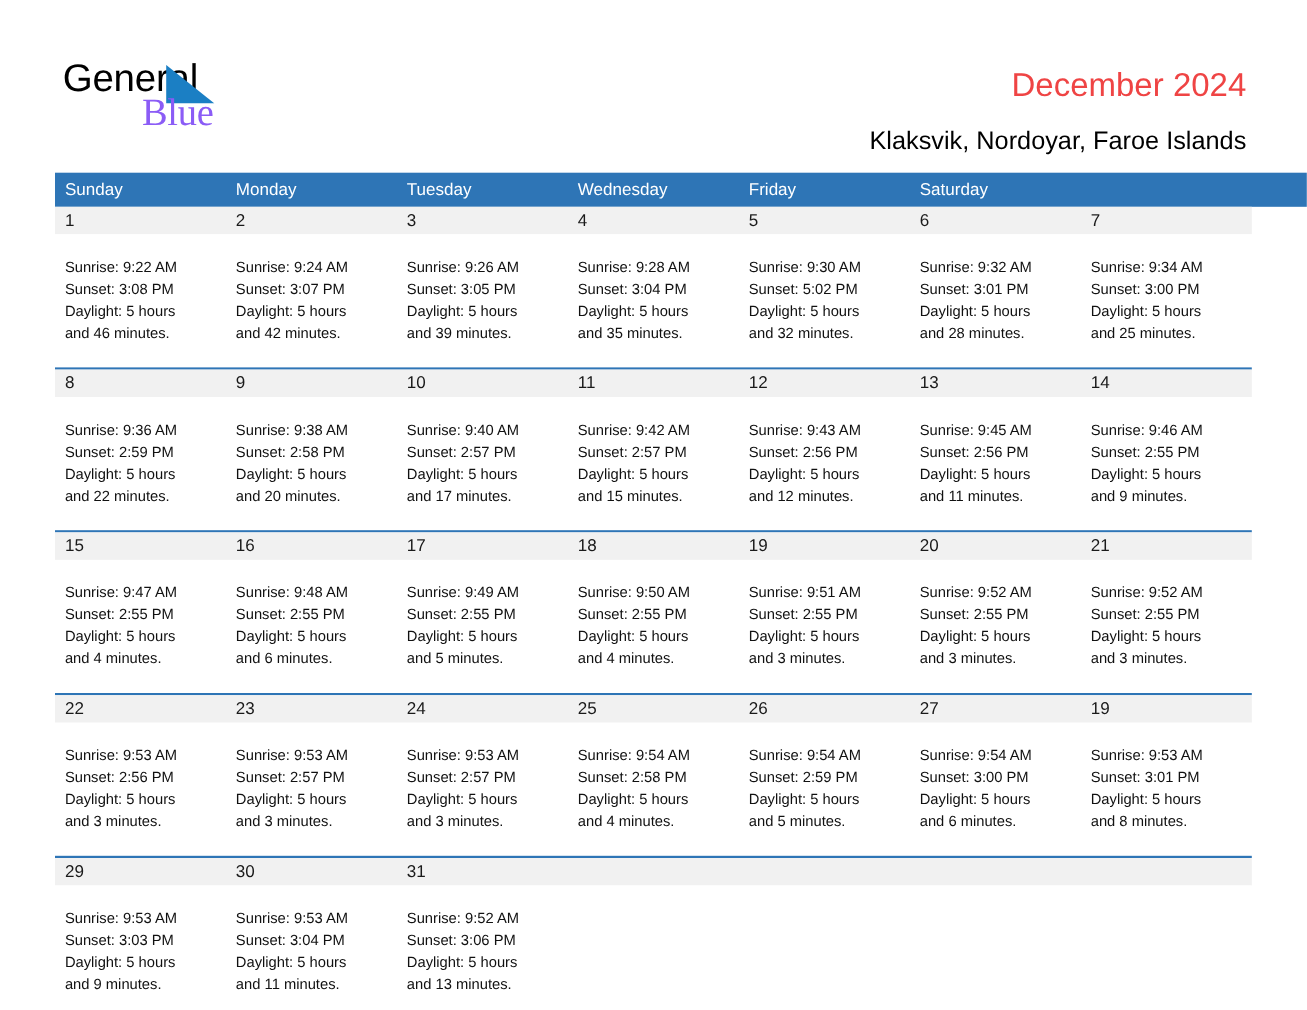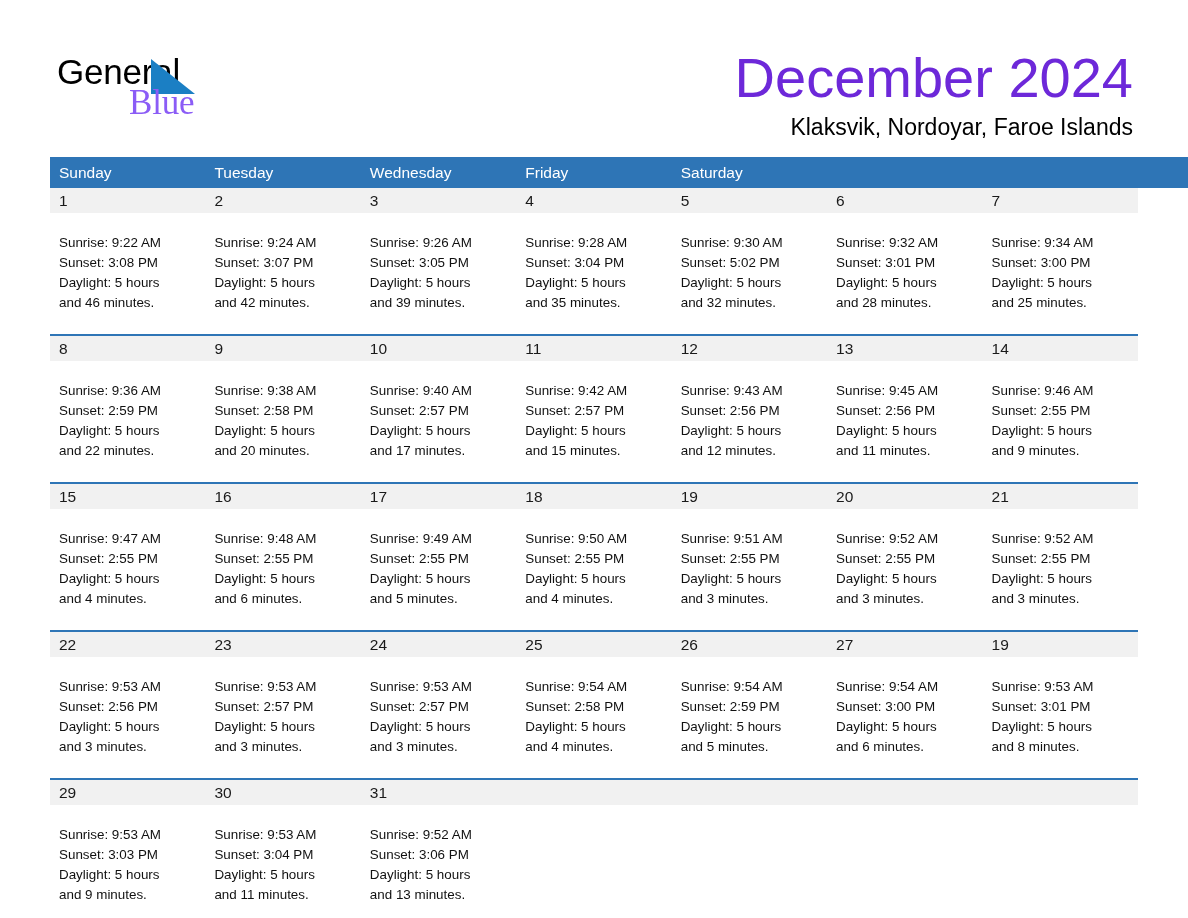--- a/index.html
+++ b/index.html
@@ -62,23 +62,23 @@
     left: 94px;
     top: 7px;
     width: 44px;
     height: 35px;
   }
 
   .title {
     position: absolute;
     right: 55px;
     top: 52px;
-    font-size: 56px;
+    font-size: 30px;
     line-height: 52px;
-    color: #6d28d9;
+    color: #ef4444;
     white-space: nowrap;
     text-align: center;
   }
   .subtitle {
     position: absolute;
     right: 55px;
     top: 112px;
     font-size: 23px;
     line-height: 30px;
     color: #000000;
@@ -183,20 +183,21 @@
     </div>
 
     <div class="title">December 2024</div>
     <div class="subtitle">Klaksvik, Nordoyar, Faroe Islands</div>
   </div>
 
   <div class="calendar">
 
     <div class="dow-row">
       <div class="dow">Sunday</div>
+      <div class="dow">Monday</div>
       <div class="dow">Tuesday</div>
       <div class="dow">Wednesday</div>
       <div class="dow">Friday</div>
       <div class="dow">Saturday</div>
     </div>
 
     <div class="week">
       <div class="week-rule first"></div>
       <div class="num-row">
         <div class="num">1</div>

